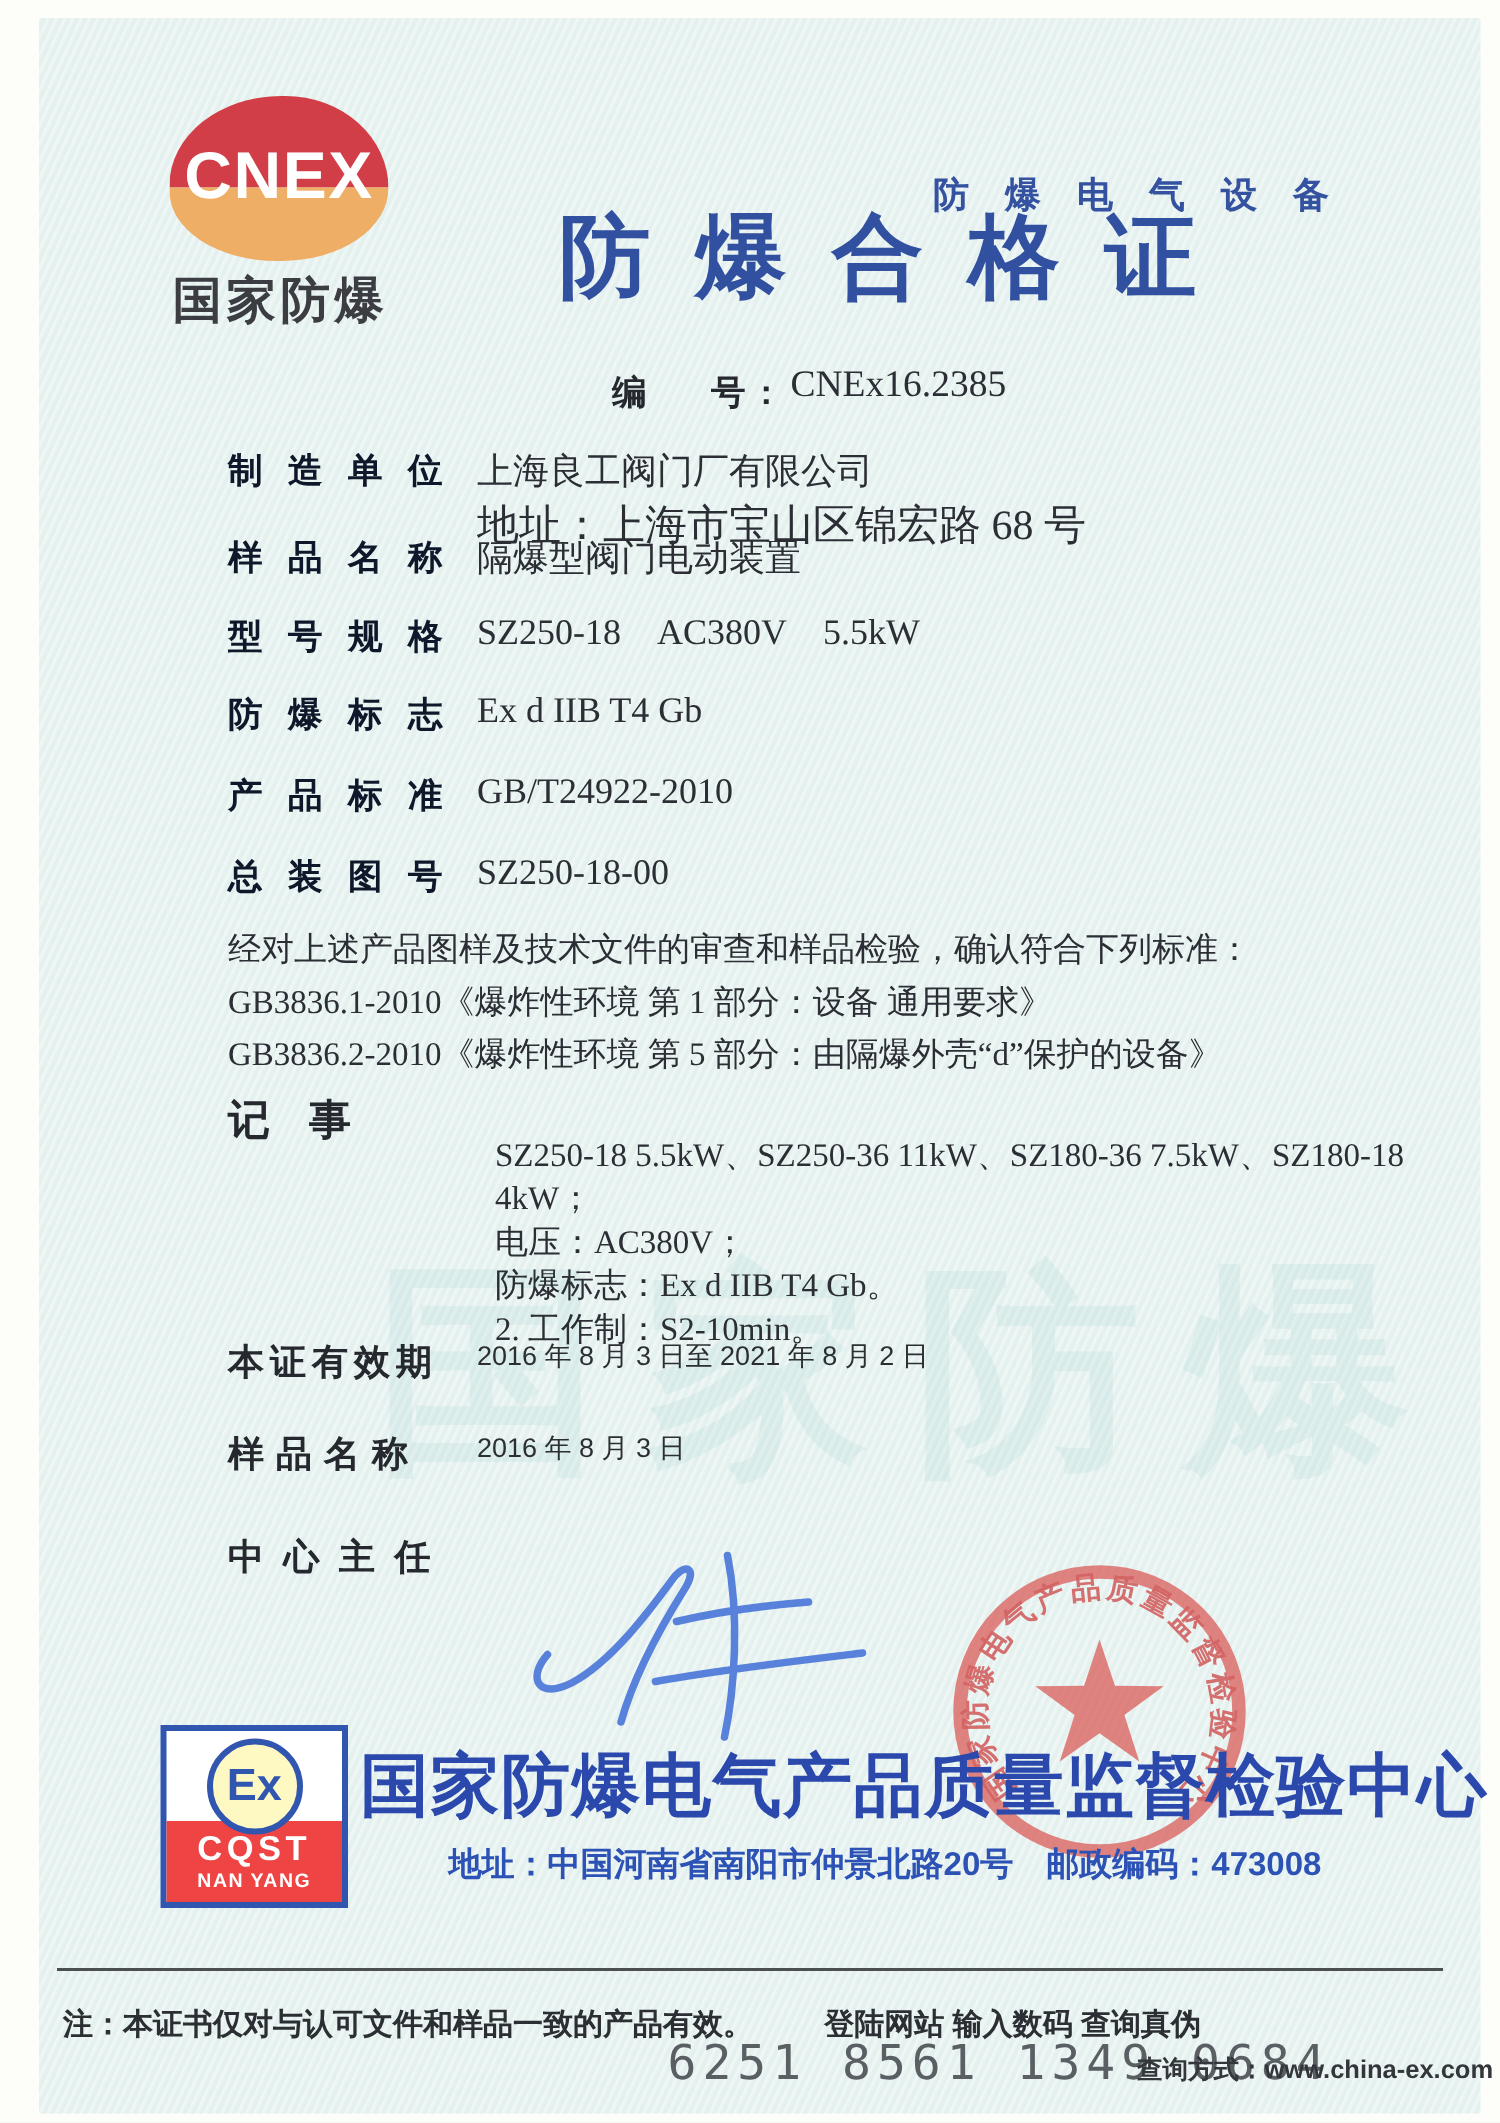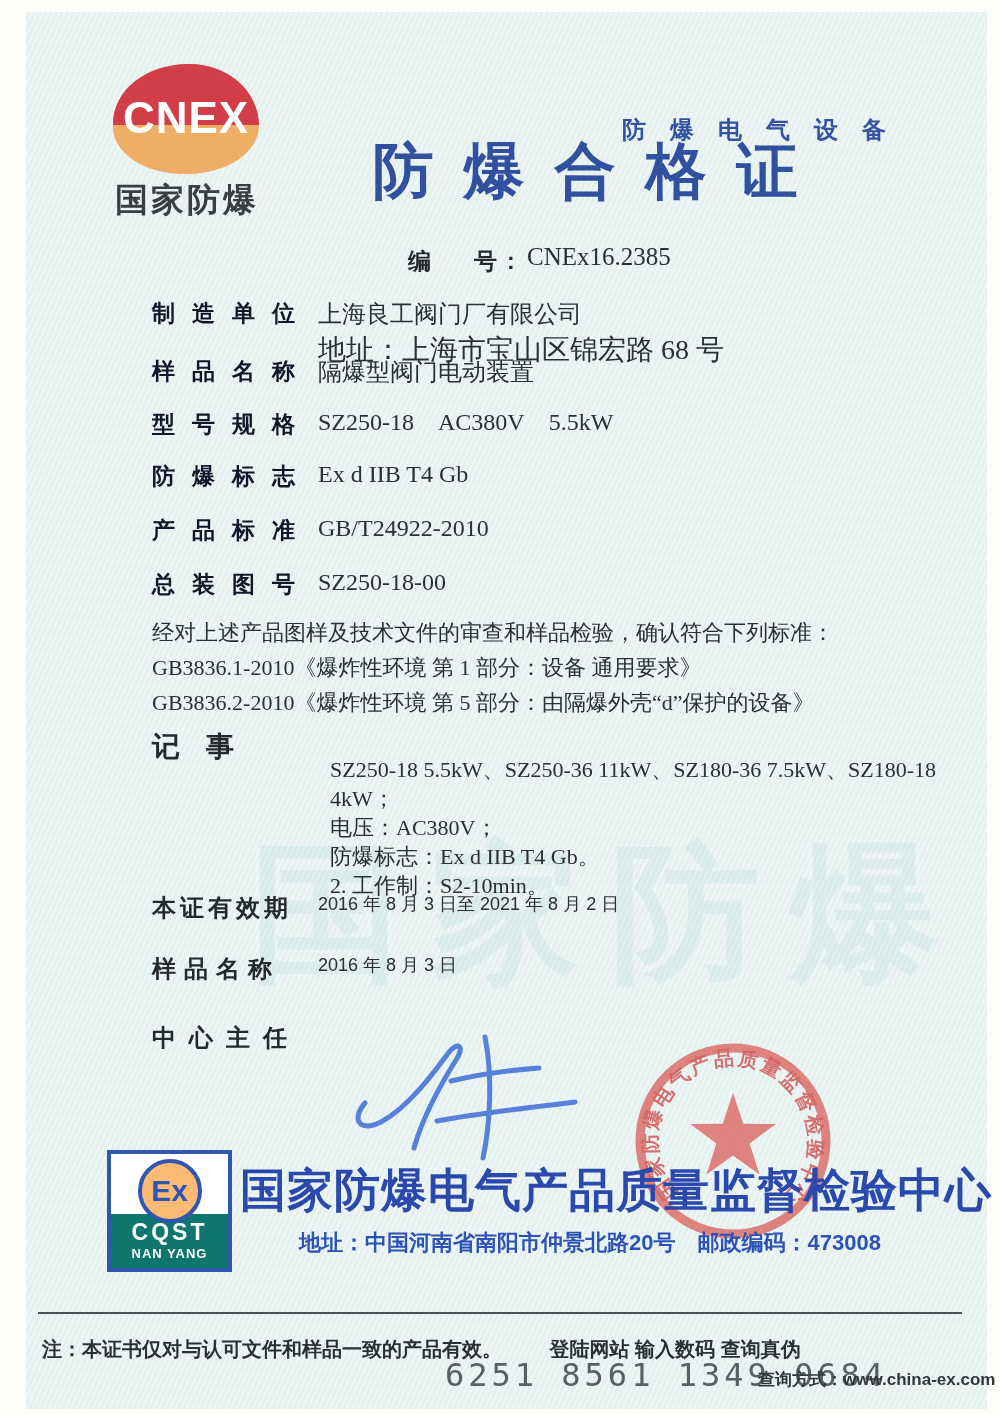--- a/index.html
+++ b/index.html
@@ -84,26 +84,26 @@
   }
 
   
   .badge {
     left:107px; top:1150px; width:125px; height:122px;
     background:#ffffff; border:4px solid #3156b0;
   }
   .badge-circle {
     position:absolute; top:5px; left:50%; transform:translateX(-50%);
     width:64px; height:64px; border:4px solid #3156b0; border-radius:50%;
-    background:#fdba74; z-index:2; display:flex; align-items:center; justify-content:center;
+    background:#fef9c3; z-index:2; display:flex; align-items:center; justify-content:center;
     font-size:30px; font-weight:700; color:#3156b0;
   }
   .badge-bottom {
     position:absolute; bottom:0; left:0; width:100%; height:54px;
-    background:#0f766e; color:#fff; text-align:center; z-index:1;
+    background:#ef4444; color:#fff; text-align:center; z-index:1;
   }
   .badge-cqst { font-size:23px; font-weight:700; letter-spacing:3px; margin-top:5px; }
   .badge-city { font-size:13px; font-weight:700; letter-spacing:1px; }
 
   .issuer-name {
     left:240px; top:1160px; width:700px; text-align:center;
     font-size:46px; font-weight:700; color:#2b49ad; letter-spacing:1px;
     font-family:"Liberation Serif", serif; white-space:nowrap;
   }
   .issuer-address {

